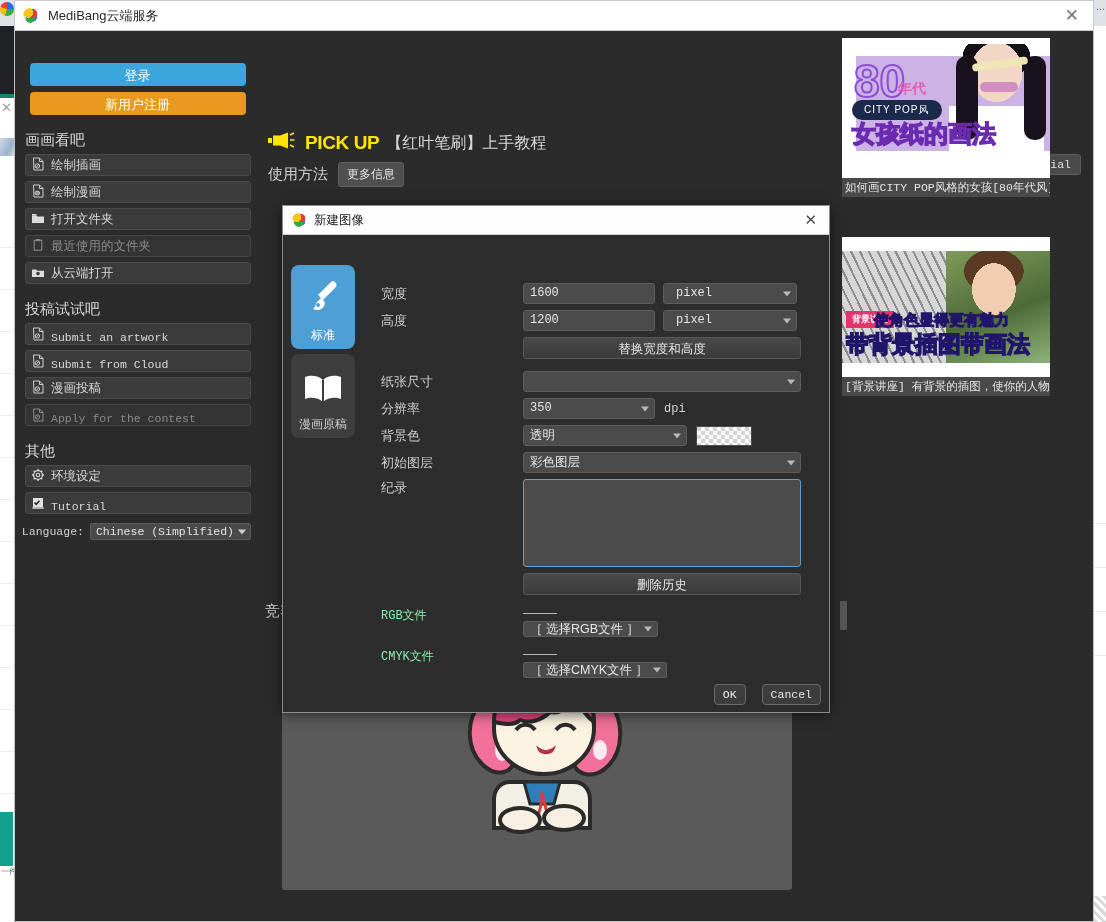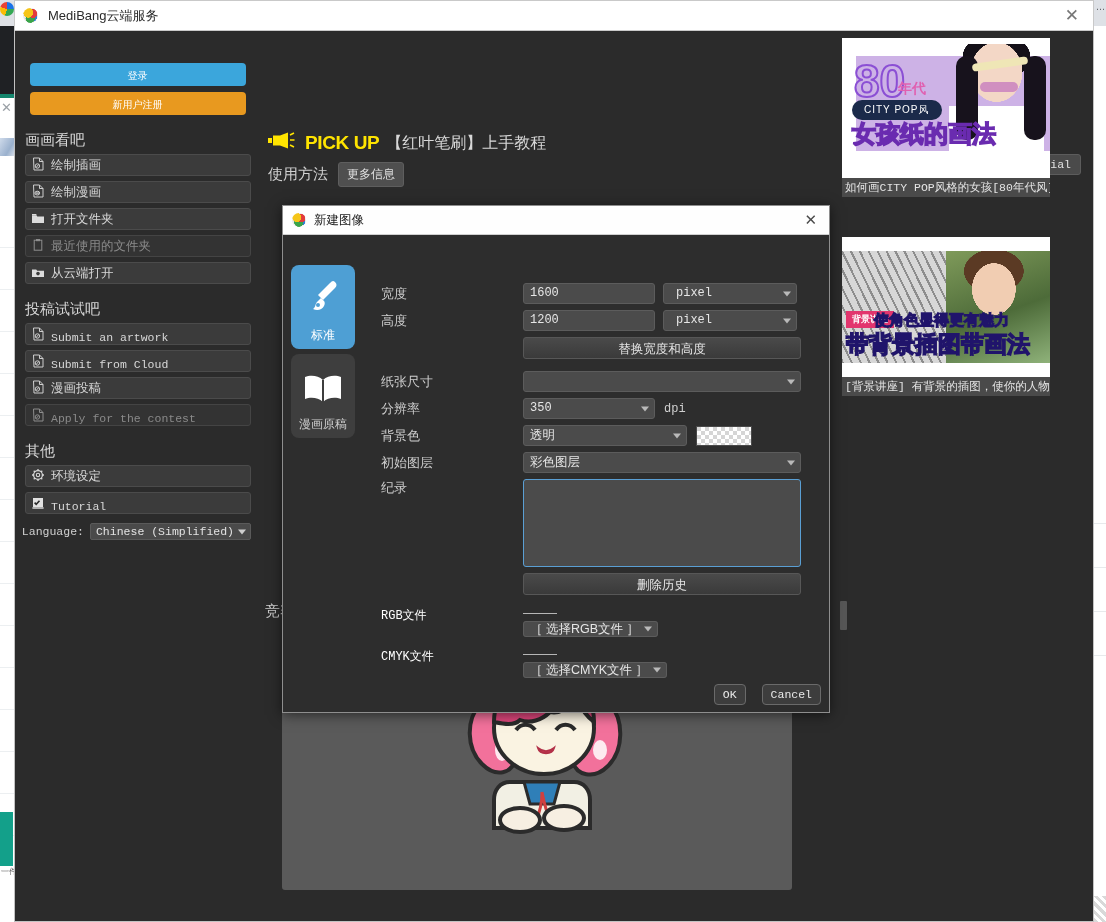--- a/index.html
+++ b/index.html
@@ -113,21 +113,21 @@
     overflow: hidden;
   }
 
   
   .sidebar {
     position: absolute; left: 0px; top: 0px; width: 245px; height: 889px;
     background: #2b2b2b; padding: 0;
   }
   .auth-btn {
     display: block; width: 216px; margin: 0 auto; height: 23px;
-    border-radius: 4px; border: none; color: #fff; font-size: 10px;
+    border-radius: 4px; border: none; color: #fff; font-size: 13px;
     line-height: 23px; text-align: center; cursor: pointer;
     font-family: "Liberation Sans","DejaVu Sans",sans-serif;
   }
   .btn-login { background: #3ba6dc; margin-top: 31px; }
   .btn-register { background: #e8991f; margin-top: 6px; }
 
   .sec-title {
     color: #d6d6d6; font-size: 15px; margin: 16px 0 4px 10px;
     font-family: "Liberation Sans","DejaVu Sans",sans-serif;
   }
@@ -340,21 +340,21 @@
     width: 56px; height: 20px; margin-left: 9px; border: 1px solid #4a4a4a;
     background:
       repeating-conic-gradient(#ffffff 0% 25%, #d5d5d5 0% 50%) 0 0 / 8px 8px;
   }
   .layer-sel { width: 278px; }
   .history-box {
     width: 278px; height: 88px; background: #4b4b4b;
     border: 1px solid #5a9fd4; border-radius: 3px;
   }
   .del-btn { width: 278px; margin-top: 6px; }
-  .filerow-label { width: 142px; color: #ffffff; font-size: 12px; flex: 0 0 142px;
+  .filerow-label { width: 142px; color: #86efac; font-size: 12px; flex: 0 0 142px;
     font-family:"Liberation Mono","DejaVu Sans Mono",monospace; }
   .dash { width: 34px; border-top: 1px solid #b6b6b6; margin: 6px 0 5px 0; }
   .file-sel { width: 278px; }
 
   .dlg-actions {
     position: absolute; right: 8px; bottom: 8px; display: flex; gap: 16px;
   }
   .dlg-btn {
     background: #3d3d3d; border: 1px solid #6a6a6a; border-radius: 4px;
     color: #e8e8e8; font-size: 11.5px; padding: 3px 8px; cursor: pointer;

